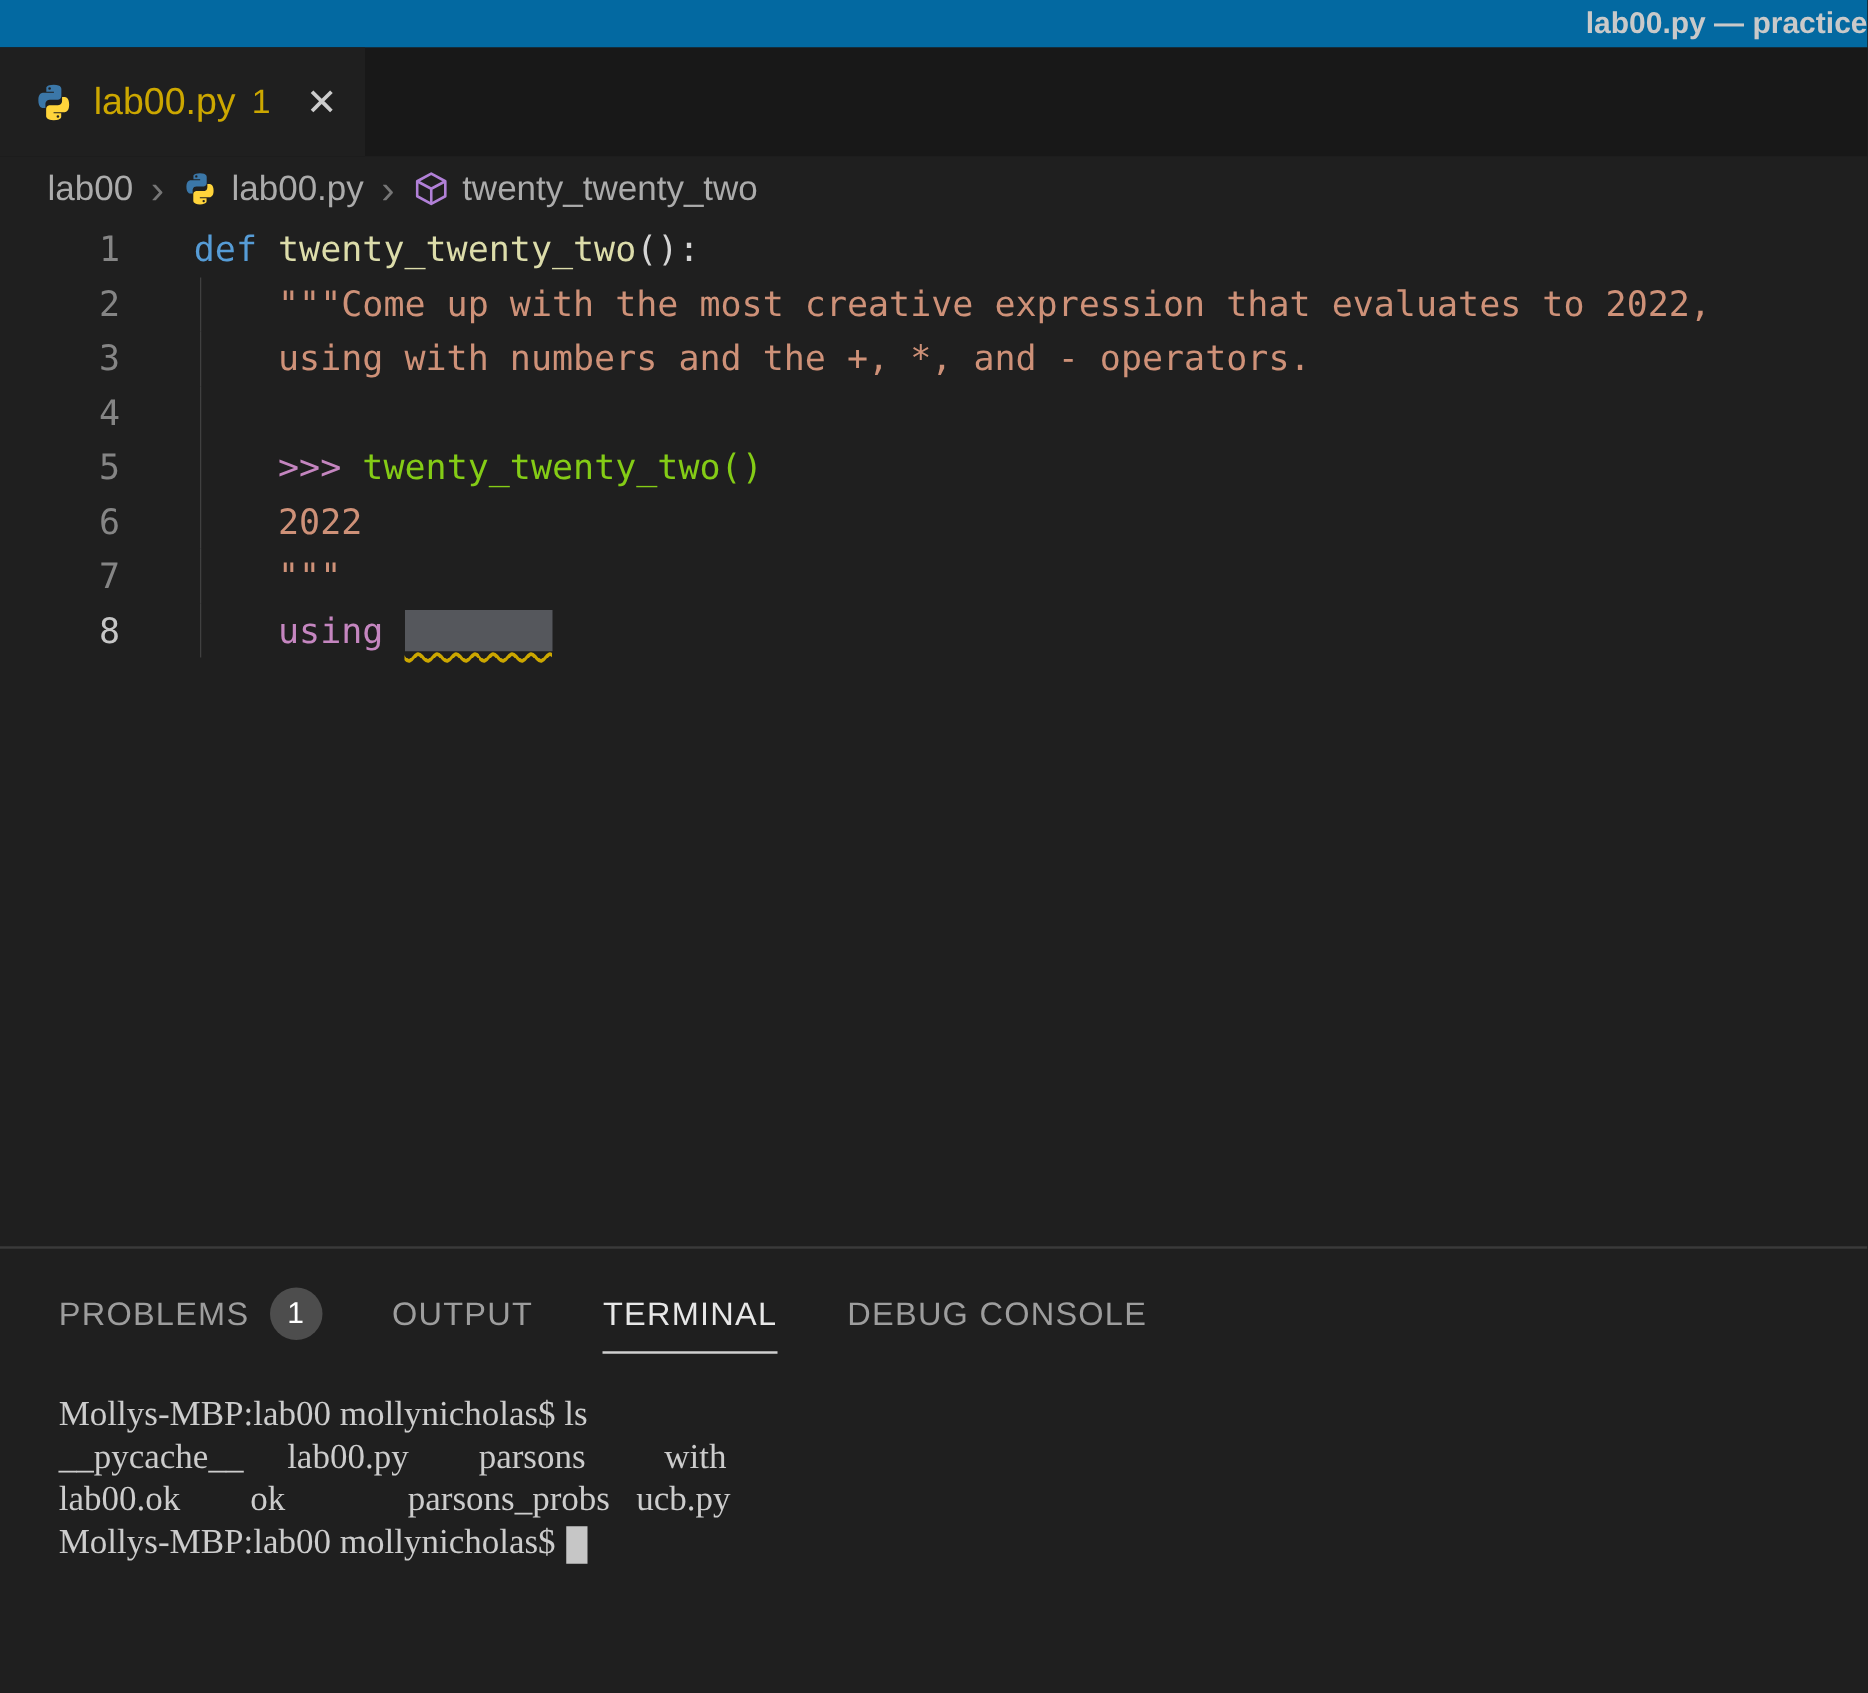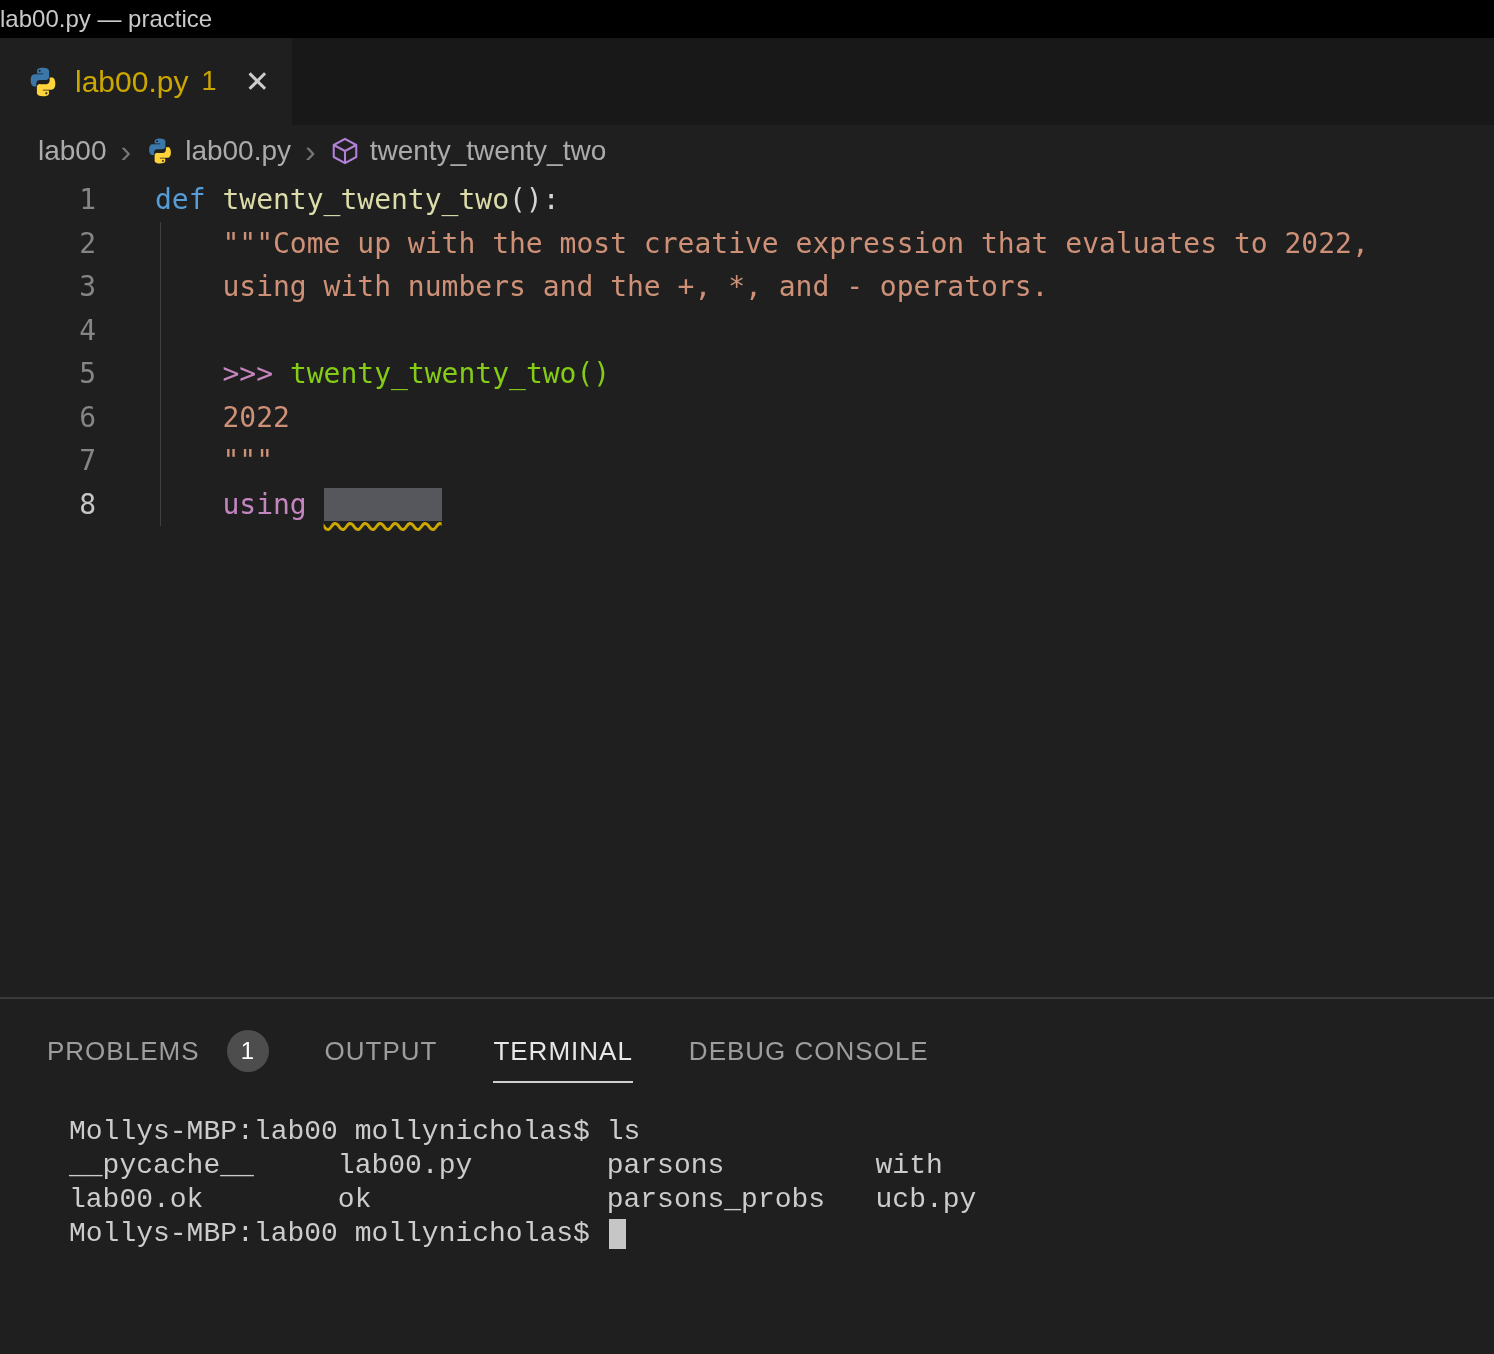--- a/index.html
+++ b/index.html
@@ -7,23 +7,23 @@
   body {
     width: 1494px; height: 1354px;
     background: #1f1f1f;
     overflow: hidden;
     font-family: "Liberation Sans", sans-serif;
     -webkit-font-smoothing: antialiased;
   }
 
   
   .titlebar {
-    height: 38px; background: #000000;
-    display: flex; align-items: center; justify-content: flex-start;
-    color: #c9c9c9; font-size: 24px; font-weight: 400;
+    height: 38px; background: #0369a1;
+    display: flex; align-items: center; justify-content: flex-end;
+    color: #c9c9c9; font-size: 24px; font-weight: 700;
   }
 
   
   .tabstrip { height: 87px; background: #181818; display: flex; }
   .tab {
     width: 292px; background: #1f1f1f;
     display: flex; align-items: center;
     padding: 0 22px 0 26px;
   }
   .tab .icon svg { width: 34px; height: 34px; display: block; }
@@ -65,36 +65,36 @@
   }
 
   
   .panel { height: 357px; border-top: 2px solid #3a3a3a; }
   .panel-tabs {
     display: flex; gap: 56px;
     padding: 28px 0 0 47px;
     font-size: 26px; letter-spacing: 1px; color: #9d9d9d;
   }
   .panel-tab {
-    display: flex; align-items: center; gap: 27px;
+    display: flex; align-items: center; gap: 16px;
     height: 56px; padding-bottom: 6px;
     border-bottom: 2px solid transparent;
   }
   .panel-tab.active { color: #e7e7e7; border-bottom-color: #cfcfcf; }
   .panel-badge {
     background: #4d4d4d; color: #ffffff;
     width: 42px; height: 42px; border-radius: 50%;
     display: flex; align-items: center; justify-content: center;
     font-size: 24px; letter-spacing: 0;
   }
 
   
   .terminal {
-    margin-top: 32px; padding-left: 69px;
-    font-family: Liberation Mono, monospace;
+    margin-top: 32px; padding-left: 47px;
+    font-family: Liberation Serif, serif;
     font-size: 28px; line-height: 34px; color: #cccccc;
   }
   .terminal-line { white-space: pre; }
   .cursor-block {
     display: inline-block; width: 17px; height: 30px;
     background: #c6c6c6; vertical-align: middle; margin-left: 2px;
   }
 </style>
 </head>
 <body>

